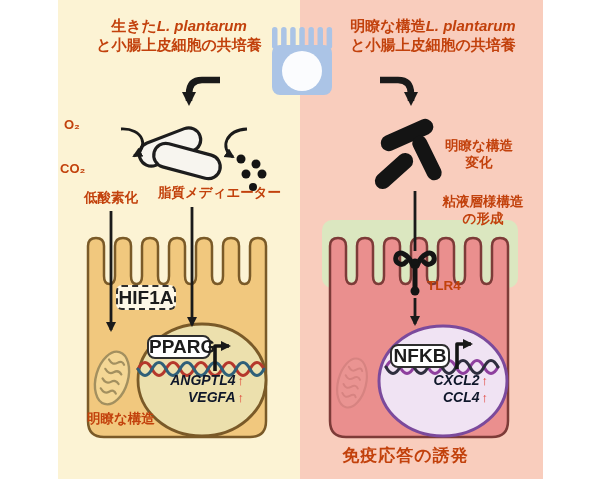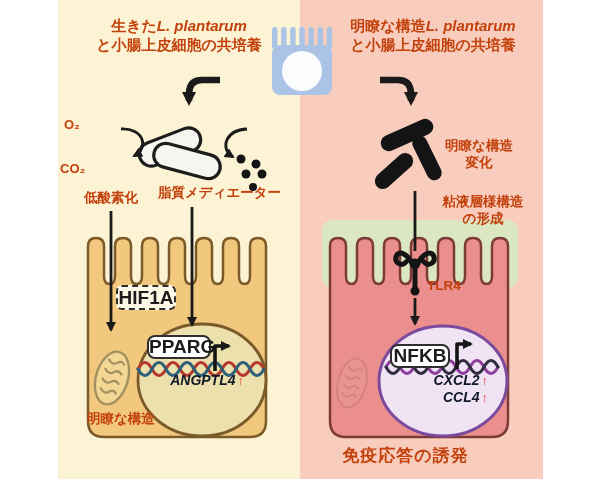--- a/index.html
+++ b/index.html
@@ -147,20 +147,21 @@
   <div class="lbl small" style="left:64px;top:117px;">O₂</div>
   <div class="lbl small" style="left:60px;top:161px;">CO₂</div>
   <div class="lbl mid" style="left:84px;top:189px;">低酸素化</div>
   <div class="lbl mid" style="left:158px;top:184px;">脂質メディエーター</div>
 
   <div class="gbox dashed" style="left:116px;top:285px;width:56px;height:21px;line-height:21px;">HIF1A</div>
   <div class="gbox" style="left:147px;top:335px;width:60px;height:20px;line-height:20px;">PPARG</div>
 
   <div class="genes" style="left:132px;top:372px;width:112px;">
     <div><span class="gene">ANGPTL4</span><span class="up">↑</span></div>
+    <div><span class="gene">VEGFA</span><span class="up">↑</span></div>
   </div>
 
   <div class="lbl" style="left:87px;top:410px;font-size:13.5px;">明瞭な構造</div>
 
   <div class="lbl mid two-line" style="left:436px;top:137px;width:86px;">
     <span>明瞭な構造</span><br>
     <span>変化</span>
   </div>
   <div class="lbl mid two-line" style="left:435px;top:193px;width:96px;text-align:center;">
     <span>粘液層様構造</span><br>

